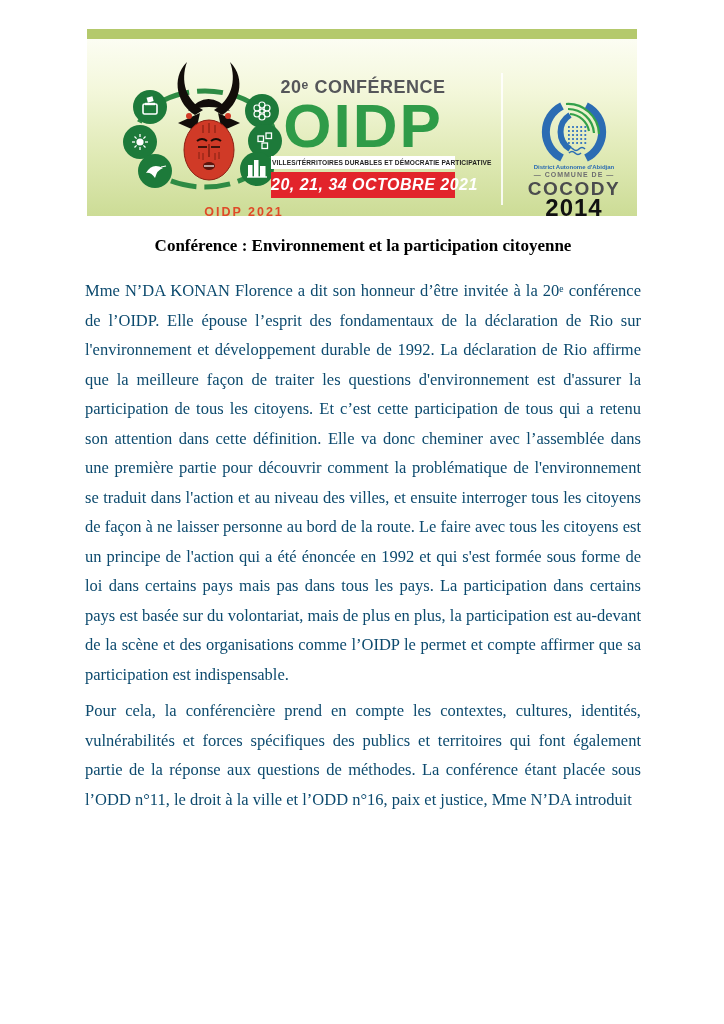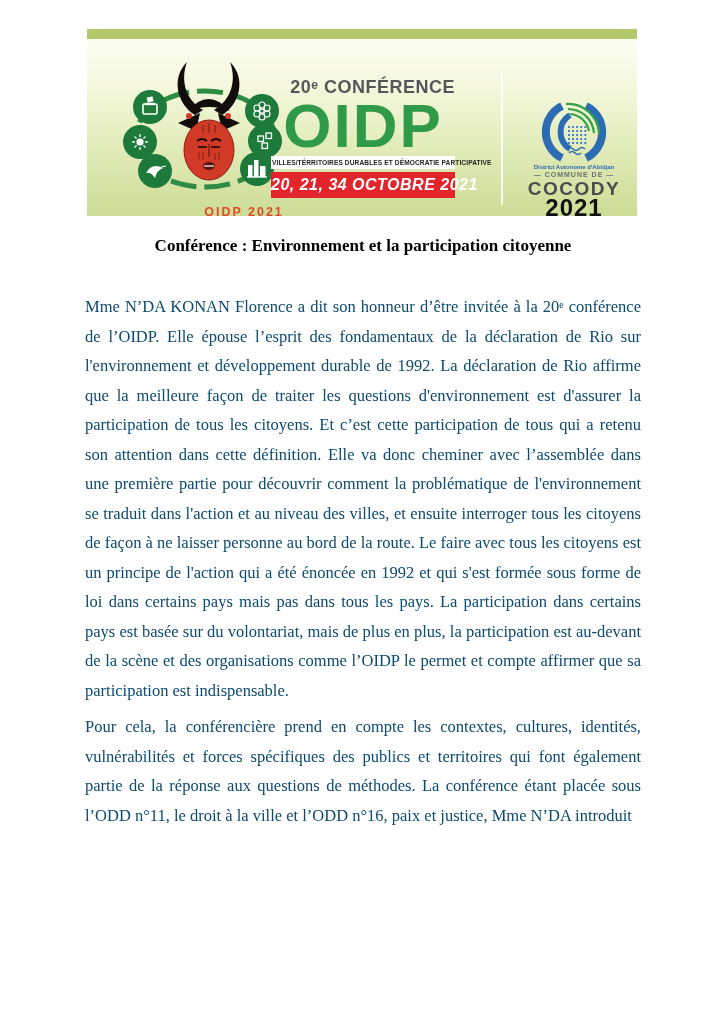--- a/index.html
+++ b/index.html
@@ -18,21 +18,21 @@
   .left-logo{position:absolute;left:23px;top:20px;width:180px;height:141px;}
   .left-logo svg{display:block;width:180px;height:141px;}
   .oidp-caption{
     position:absolute;left:88px;top:146px;width:92px;text-align:center;
     font-family:"Liberation Sans","DejaVu Sans",sans-serif;
     font-size:12.5px;font-weight:800;letter-spacing:2px;color:#df4a28;white-space:nowrap;
   }
   .center-block{position:absolute;left:184px;top:0;width:184px;text-align:center;}
   .edition-line{
     margin-top:38px;font-family:"Liberation Sans","DejaVu Sans",sans-serif;
-    font-size:18px;font-weight:800;letter-spacing:.5px;color:#55565a;white-space:nowrap;text-align:right;
+    font-size:18px;font-weight:800;letter-spacing:.5px;color:#55565a;white-space:nowrap;
   }
   .acronym{
     font-family:"Liberation Sans","DejaVu Sans",sans-serif;
     font-size:62px;line-height:55px;font-weight:800;letter-spacing:2px;color:#2f9b48;
   }
   .subtitle-strip{
     background:#ffffff;margin-top:3px;padding:3px 1px;
     font-family:"Liberation Sans","DejaVu Sans",sans-serif;
     font-size:6.6px;font-weight:700;color:#1f1f1f;letter-spacing:.1px;white-space:nowrap;
   }
@@ -51,21 +51,21 @@
     font-family:"Liberation Sans","DejaVu Sans",sans-serif;
   }
   .right-logo svg{display:block;width:84px;height:62px;margin:44px auto 1px;}
   .district-line{font-size:6px;font-weight:700;color:#2b6cb3;white-space:nowrap;}
   .commune-line{font-size:7px;font-weight:700;color:#6d6e70;letter-spacing:1px;margin-top:1px;white-space:nowrap;}
   .cocody-line{font-size:19px;line-height:17px;font-weight:700;color:#4b4c4e;letter-spacing:1.5px;margin-top:2px;}
   .year-line{font-size:24px;line-height:22px;font-weight:800;color:#111111;letter-spacing:1px;}
   
   main{position:absolute;left:85px;top:236px;width:556px;}
   h1{
-    font-size:17px;font-weight:700;text-align:center;margin:0 0 36px;color:#000;
+    font-size:17px;font-weight:700;text-align:center;margin:0 0 20px;color:#000;
   }
   p{
     font-size:16.5px;line-height:29.5px;text-align:justify;margin:0 0 7px;color:#0c4a6e;
   }
 </style>
 </head>
 <body>
 
 <div>
 
@@ -193,21 +193,21 @@
             <line x1="36" y1="42" x2="56" y2="42"></line>
           </g>
           <g fill="none" stroke="#2b6cb3" stroke-width="1.6">
             <path d="M35,48 q3,-3 6,0 t6,0 t6,0"></path>
             <path d="M37,52 q3,-3 6,0 t6,0"></path>
           </g>
         </svg>
         <div class="district-line">District Autonome d'Abidjan</div>
         <div class="commune-line">— COMMUNE DE —</div>
         <div class="cocody-line">COCODY</div>
-        <div class="year-line">2021</div>
+        <div class="year-line">2014</div>
       </div>
 
     </div>
   </header>
 
   <main>
     <h1>Conférence : Environnement et la participation citoyenne</h1>
     <p>Mme N’DA KONAN Florence a dit son honneur d’être invitée à la 20ᵉ conférence de l’OIDP. Elle épouse l’esprit des fondamentaux de la déclaration de Rio sur l'environnement et développement durable de 1992. La déclaration de Rio affirme que la meilleure façon de traiter les questions d'environnement est d'assurer la participation de tous les citoyens. Et c’est cette participation de tous qui a retenu son attention dans cette définition. Elle va donc cheminer avec l’assemblée dans une première partie pour découvrir comment la problématique de l'environnement se traduit dans l'action et au niveau des villes, et ensuite interroger tous les citoyens de façon à ne laisser personne au bord de la route. Le faire avec tous les citoyens est un principe de l'action qui a été énoncée en 1992 et qui s'est formée sous forme de loi dans certains pays mais pas dans tous les pays. La participation dans certains pays est basée sur du volontariat, mais de plus en plus, la participation est au-devant de la scène et des organisations comme l’OIDP le permet et compte affirmer que sa participation est indispensable.</p>
     <p>Pour cela, la conférencière prend en compte les contextes, cultures, identités, vulnérabilités et forces spécifiques des publics et territoires qui font également partie de la réponse aux questions de méthodes. La conférence étant placée sous l’ODD n°11, le droit à la ville et l’ODD n°16, paix et justice, Mme N’DA introduit</p>
   </main>

